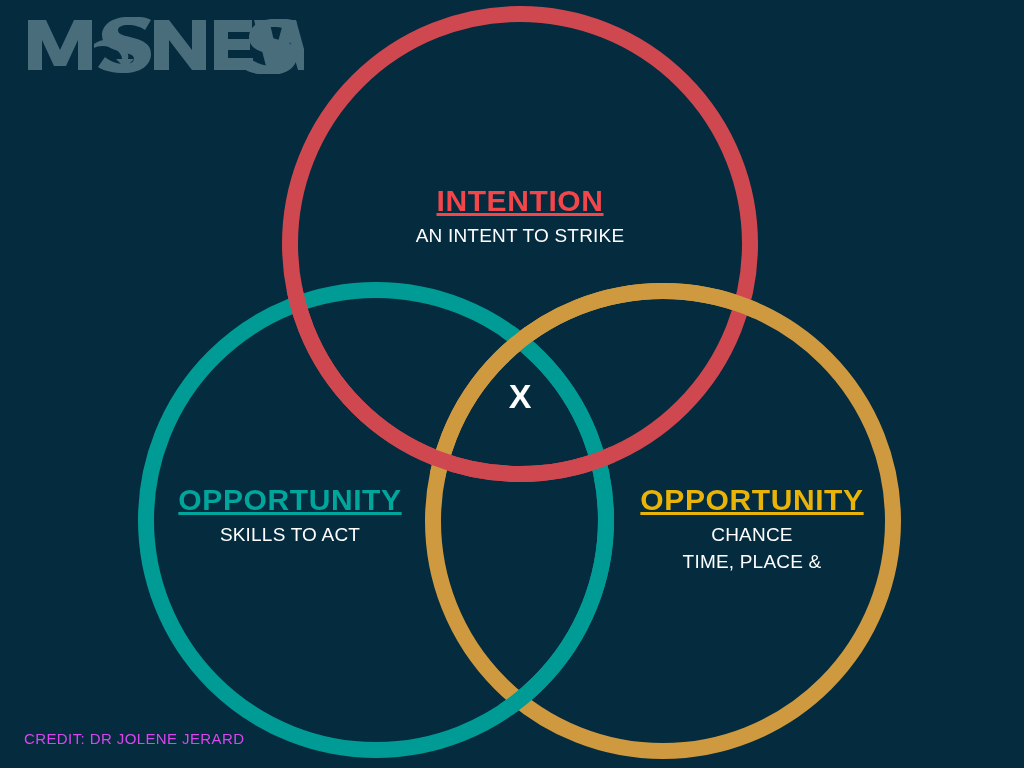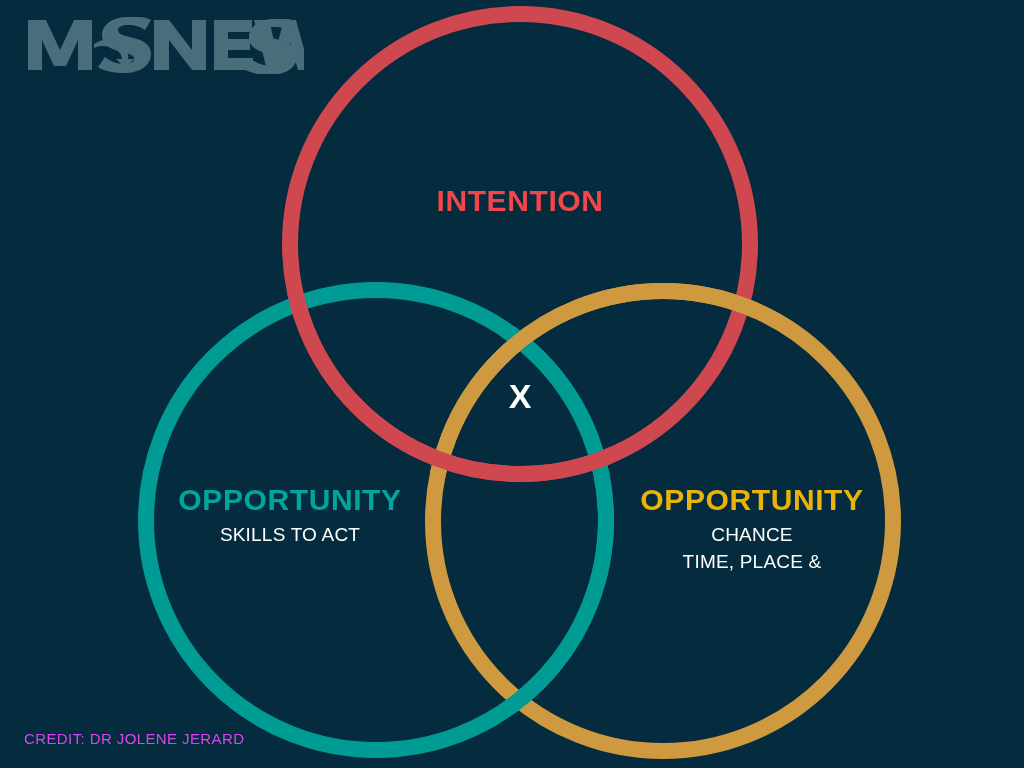--- a/index.html
+++ b/index.html
@@ -28,20 +28,21 @@
 
   
   .lbl{position:absolute;z-index:30;text-align:center;}
   .lbl .title{
     font-weight:bold;
     font-size:30px;
     letter-spacing:0.6px;
     line-height:1.05;
     margin:0 0 5px 0;
     white-space:nowrap;
+    text-decoration:underline;
   }
   .lbl .sub{
     color:#ffffff;
     font-size:19px;
     letter-spacing:0.2px;
     line-height:1.45;
     margin:0;
     font-weight:400;
   }
 
@@ -129,20 +130,21 @@
       <circle cx="520" cy="244" r="230" fill="none" stroke="#cf4850" stroke-width="16"></circle>
     </g>
 
     <g clip-path="url(#clip-gold-over-red)">
       <circle cx="663" cy="521" r="230" fill="none" stroke="#cf9a3f" stroke-width="16" stroke-dasharray="170 1300" stroke-dashoffset="-250"></circle>
     </g>
   </svg>
 
   <div class="lbl" id="lbl-intention">
     <div class="title">INTENTION</div>
+    <div class="sub">AN INTENT TO STRIKE</div>
   </div>
 
   <div class="lbl" id="lbl-capability">
     <div class="title">OPPORTUNITY</div>
     <div class="sub">SKILLS TO ACT</div>
   </div>
 
   <div class="lbl" id="lbl-opportunity">
     <div class="title">OPPORTUNITY</div>
     <div class="sub">CHANCE</div>

